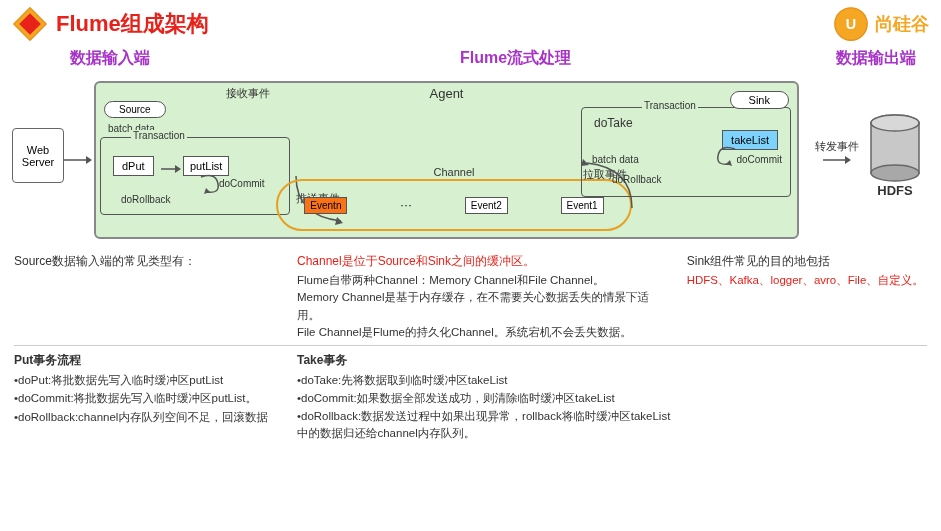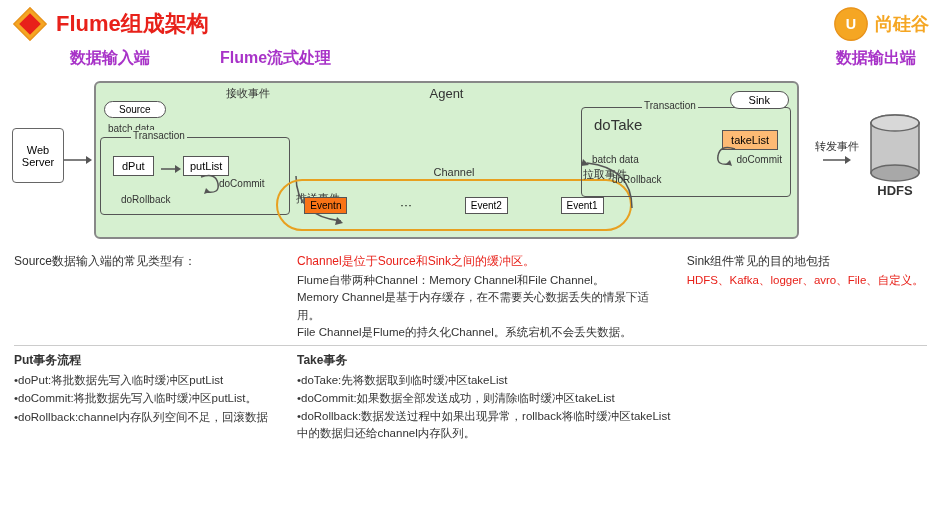--- a/index.html
+++ b/index.html
@@ -50,21 +50,21 @@
       display: flex;
       justify-content: space-between;
       padding: 0 0;
       margin-bottom: 4px;
     }
     .section-header {
       font-size: 16px;
       font-weight: bold;
     }
     .section-left { color: #a833c8; width: 220px; text-align: center; }
-    .section-mid { color: #a833c8; flex: 1; }
+    .section-mid { color: #a833c8; flex: 1; text-align: center; }
     .section-right { color: #a833c8; width: 130px; text-align: center; }
 
     .diagram-area {
       display: flex;
       align-items: center;
       padding: 0 12px;
       gap: 0;
       position: relative;
     }
 
@@ -207,23 +207,23 @@
 
     <svg style="position:absolute; bottom:24px; right:160px;" width="60" height="55">
       <path d="M55,50 Q55,10 10,5" fill="none" stroke="#555" stroke-width="1.5"></path>
       <polygon points="6,1 12,7 4,8" fill="#555"></polygon>
     </svg>
 
     <div style="position:absolute; top:24px; right:6px; border:1px solid #555; border-radius:4px; width:210px; height:90px; background:transparent;">
 
       <span style="position:absolute; top:-8px; left:60px; font-size:10px; background:#d6f0d0; padding:0 2px; color:#333;">Transaction</span>
 
-      <span style="position:absolute; top:8px; left:12px; font-size:15px; color:#333;">doTake</span>
-
-      <div style="position:absolute; top:22px; right:12px; border:1px solid #555; padding:3px 8px; font-size:11px; background:#fdba74;">
+      <span style="position:absolute; top:8px; left:12px; font-size:12px; color:#333;">doTake</span>
+
+      <div style="position:absolute; top:22px; right:12px; border:1px solid #555; padding:3px 8px; font-size:11px; background:#7dd3fc;">
         <span>takeList</span>
       </div>
 
       <svg style="position:absolute; top:36px; right:50px;" width="30" height="22">
         <path d="M25,5 Q10,0 8,12 Q6,22 20,20" fill="none" stroke="#555" stroke-width="1.5"></path>
         <polygon points="20,16 22,22 16,20" fill="#555"></polygon>
       </svg>
 
       <span style="position:absolute; top:46px; left:10px; font-size:10px; color:#333;">batch data</span>
 

